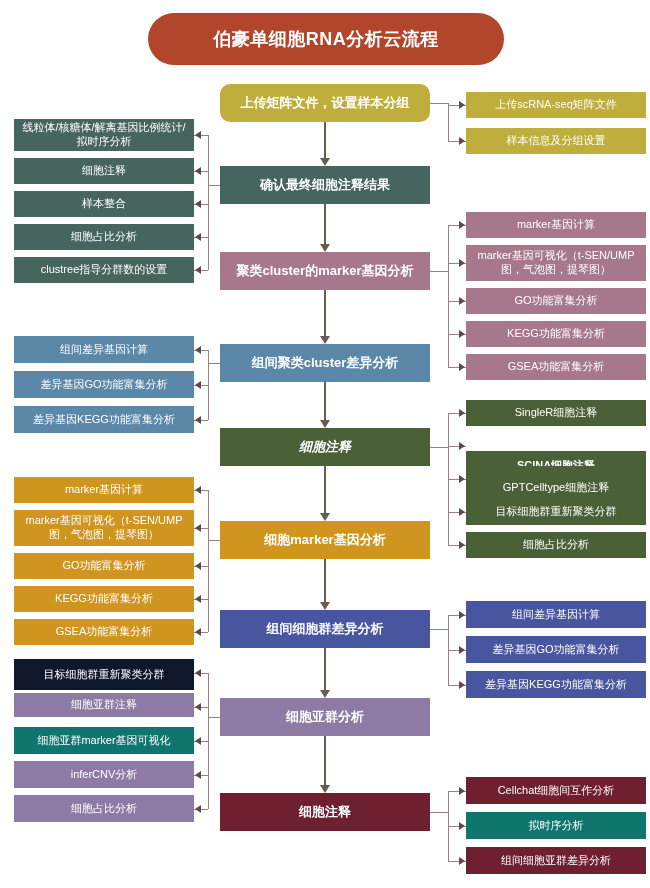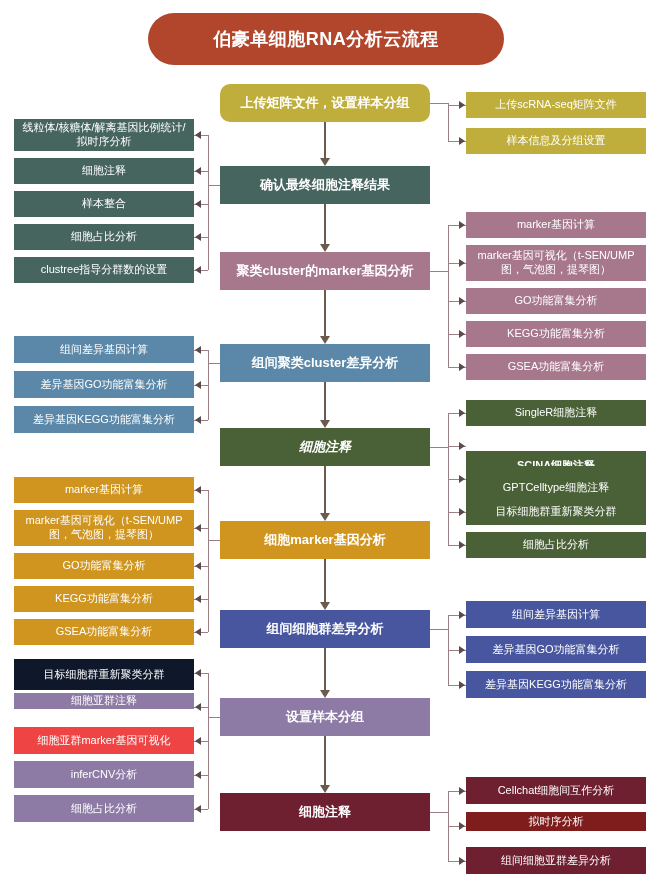--- a/index.html
+++ b/index.html
@@ -198,21 +198,21 @@
       <div class="node main-node" style="top: 428px; background: rgb(74, 97, 56); font-style: italic;">
         <span>细胞注释</span>
       </div>
       <div class="node main-node" style="top: 521px; background: rgb(207, 149, 31);">
         <span>细胞marker基因分析</span>
       </div>
       <div class="node main-node" style="top: 610px; background: rgb(71, 86, 158);">
         <span>组间细胞群差异分析</span>
       </div>
       <div class="node main-node" style="top: 698px; background: rgb(141, 123, 165);">
-        <span>设置样本分组</span>
+        <span>细胞亚群分析</span>
       </div>
       <div class="node main-node" style="top: 793px; background: rgb(110, 31, 48);">
         <span>细胞注释</span>
       </div>
       <div class="node sub-node sub-right" style="top: 92px; height: 26px; background: rgb(191, 174, 60);">
         <span>上传scRNA-seq矩阵文件</span>
       </div>
       <div class="node sub-node sub-right" style="top: 128px; height: 26px; background: rgb(191, 174, 60);">
         <span>样本信息及分组设置</span>
       </div>
@@ -290,36 +290,36 @@
       </div>
       <div class="node sub-node sub-right" style="top: 636px; height: 27px; background: rgb(71, 86, 158);">
         <span>差异基因GO功能富集分析</span>
       </div>
       <div class="node sub-node sub-right" style="top: 671px; height: 27px; background: rgb(71, 86, 158);">
         <span>差异基因KEGG功能富集分析</span>
       </div>
       <div class="node sub-node sub-left" style="top: 659px; height: 31px; background: #0f172a;">
         <span>目标细胞群重新聚类分群</span>
       </div>
-      <div class="node sub-node sub-left" style="top: 693px; height: 16px; background: rgb(141, 123, 165);">
+      <div class="node sub-node sub-left" style="top: 693px; height: 24px; background: rgb(141, 123, 165);">
         <span>细胞亚群注释</span>
       </div>
-      <div class="node sub-node sub-left" style="top: 727px; height: 27px; background: #ef4444;">
+      <div class="node sub-node sub-left" style="top: 727px; height: 27px; background: #0f766e;">
         <span>细胞亚群marker基因可视化</span>
       </div>
       <div class="node sub-node sub-left" style="top: 761px; height: 27px; background: rgb(141, 123, 165);">
         <span>inferCNV分析</span>
       </div>
       <div class="node sub-node sub-left" style="top: 795px; height: 27px; background: rgb(141, 123, 165);">
         <span>细胞占比分析</span>
       </div>
       <div class="node sub-node sub-right" style="top: 777px; height: 27px; background: rgb(110, 31, 48);">
         <span>Cellchat细胞间互作分析</span>
       </div>
-      <div class="node sub-node sub-right" style="top: 812px; height: 19px; background: #7f1d1d;">
+      <div class="node sub-node sub-right" style="top: 812px; height: 27px; background: #0f766e;">
         <span>拟时序分析</span>
       </div>
       <div class="node sub-node sub-right" style="top: 847px; height: 27px; background: rgb(110, 31, 48);">
         <span>组间细胞亚群差异分析</span>
       </div>
     </div>
 
 </div>
 
 </body></html>

